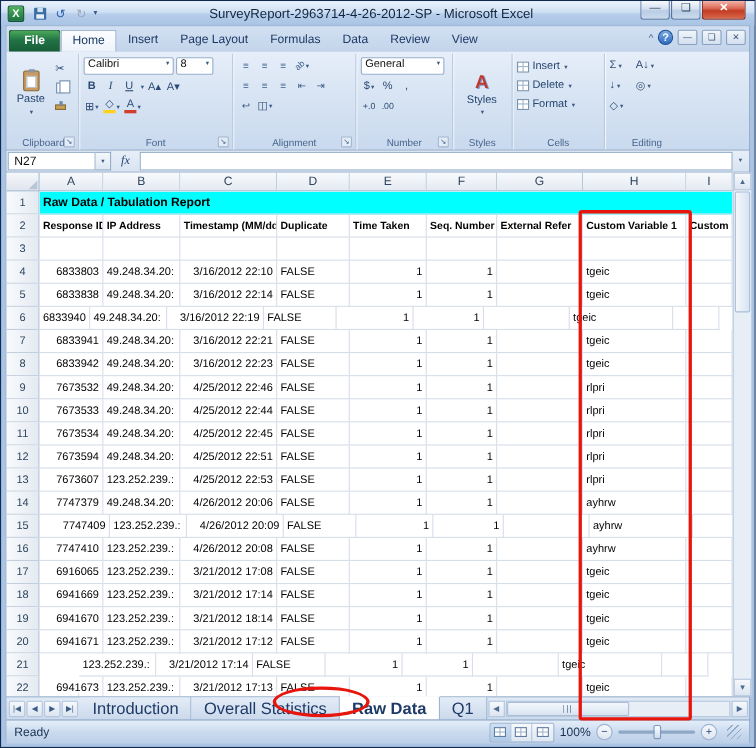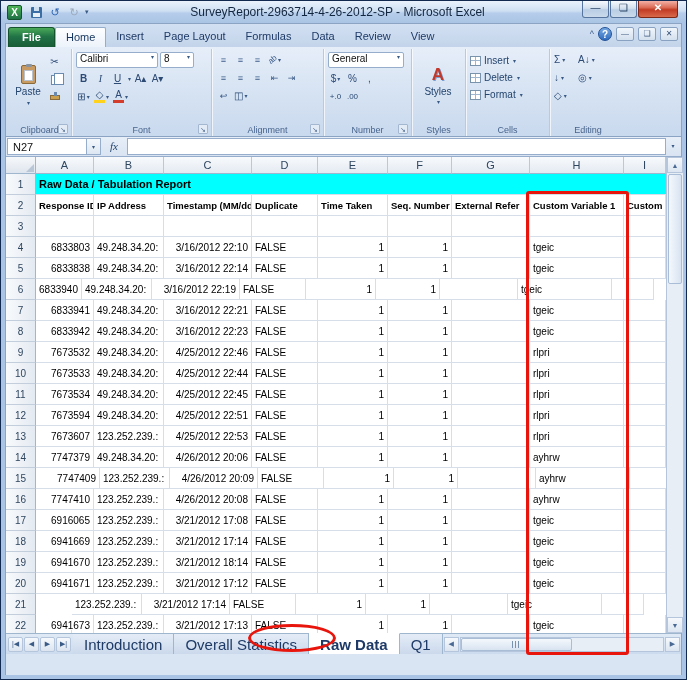--- a/index.html
+++ b/index.html
@@ -662,18 +662,41 @@
         <div class="hbtn">◀</div>
         <div class="htrack">
           <div class="hthumb">
               <span class="hgrip"></span>
             </div>
         </div>
         <div class="hbtn">▶</div>
       </div>
     </div>
 
+    <div class="statusbar">
+      <span>Ready</span>
+      <div class="sb-right">
+        <div class="viewgrp">
+          <span class="view-btn on">
+              <span class="view-ico"></span>
+            </span>
+          <span class="view-btn">
+              <span class="view-ico"></span>
+            </span>
+          <span class="view-btn">
+              <span class="view-ico"></span>
+            </span>
+        </div>
+        <span class="zoomtxt">100%</span>
+        <span class="zbtn">−</span>
+        <span class="ztrack">
+            <span class="zthumb"></span>
+          </span>
+        <span class="zbtn">+</span>
+        <span class="resize-grip"></span>
+      </div>
+    </div>
 
   </div>
 
   <div class="red-rect"></div>
   <div class="red-ellipse"></div>
 </div>
 
 </body></html>

